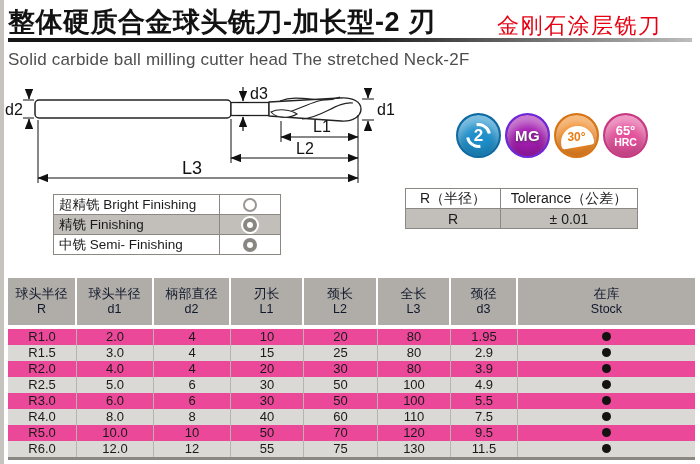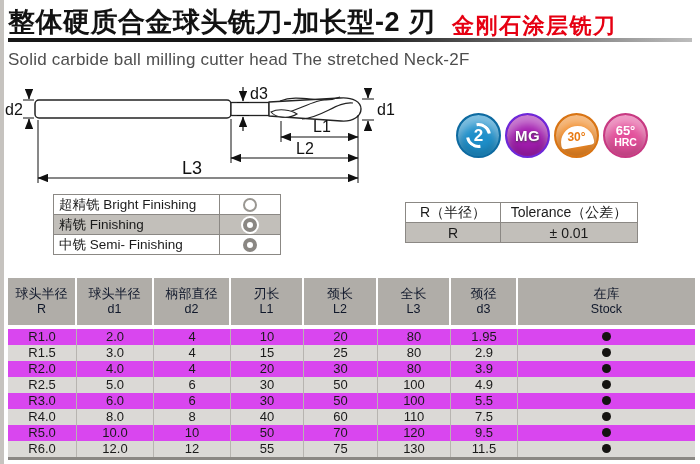--- a/index.html
+++ b/index.html
@@ -2,21 +2,21 @@
 <html><head>
 <meta charset="utf-8">
 <style>
   html,body{margin:0;padding:0;background:#fff;}
   body{font-family:"Liberation Sans","DejaVu Sans",sans-serif;color:#1a1a1a;}
   .page{position:relative;width:700px;height:464px;background:#fff;overflow:hidden;}
   .edge-strip{position:absolute;left:0;top:0;width:4px;height:464px;background:#c6c3bf;}
 
   
   .title-cn{position:absolute;left:8px;top:4px;font-size:27px;font-weight:bold;color:#121212;letter-spacing:0.5px;white-space:nowrap;}
-  .title-red{position:absolute;left:452px;top:11px;font-size:22px;font-weight:bold;color:#e60012;letter-spacing:1.5px;white-space:nowrap;}
+  .title-red{position:absolute;left:497px;top:11px;font-size:22px;font-weight:normal;color:#e60012;letter-spacing:1.5px;white-space:nowrap;}
   .rule{position:absolute;left:8px;top:38px;width:684px;height:4px;background:linear-gradient(to right,#161616 50%,#bdbdbd 100%);}
   .subtitle{position:absolute;left:8px;top:50px;font-size:17px;color:#4e4e4e;letter-spacing:0.2px;white-space:nowrap;}
 
   
   .drawing{position:absolute;left:0px;top:85px;}
   .drawing text{font-size:16px;fill:#111;}
   .drawing .big{font-size:18px;}
 
   
   .badges{position:absolute;left:456px;top:113px;display:flex;gap:4px;}
@@ -41,36 +41,36 @@
   .fin{position:absolute;left:53px;top:194px;border-collapse:collapse;}
   .fin td{border:1px solid #8b8884;height:19px;font-size:13.5px;padding:0;}
   .fin td.lab{width:160px;padding-left:5px;}
   .fin td.mk{width:60px;text-align:center;}
   .fin tr.gray{background:#c2bfba;}
   .mark{display:inline-block;border-radius:50%;vertical-align:middle;}
   .mark.single{width:10px;height:10px;border:2px solid #9a9792;background:#fff;}
   .mark.double{width:6px;height:6px;border:4px solid #8a8783;background:#fff;box-shadow:0 0 0 2px #fff;}
 
   
-  .tol{position:absolute;left:405px;top:202px;border-collapse:collapse;}
+  .tol{position:absolute;left:405px;top:188px;border-collapse:collapse;}
   .tol td{border:1px solid #8b8884;height:19px;text-align:center;font-size:14px;padding:0 4px;}
   .tol .c1{width:86px;}
   .tol .c2{width:128px;}
   .tol tr.gray{background:#c2bfba;}
 
   
   .spec{position:absolute;left:8px;top:278px;width:687px;}
   .spec-grid{display:grid;grid-template-columns:69px 77px 77px 73px 74px 73px 67px 177px;}
   .spec-head{background:#b0ada8;}
   .spec-h{height:47px;display:flex;flex-direction:column;align-items:center;justify-content:center;border-right:2px solid #fff;color:#0f172a;}
   .spec-h:last-child{border-right:none;}
   .spec-h .cn{font-size:13px;line-height:1.25;}
   .spec-h .en{font-size:12.5px;line-height:1.25;}
   .spec-gap{height:4px;background:#fff;}
-  .spec-row{background:#d946ef;}
+  .spec-row{background:#ec4899;}
   .spec-row:nth-child(even){background:#dbd9d6;}
   .spec-c{height:16px;line-height:16px;text-align:center;font-size:13px;border-right:1px solid #b7b4b0;}
   .spec-c:last-child{border-right:none;}
   .dot{display:inline-block;width:9px;height:9px;background:#151311;border-radius:50%;vertical-align:middle;margin-top:-2px;}
   .spec-bottom{height:3px;background:#8b8884;margin-top:0px;}
 </style>
 </head>
 <body>
 
 <div class="page">

